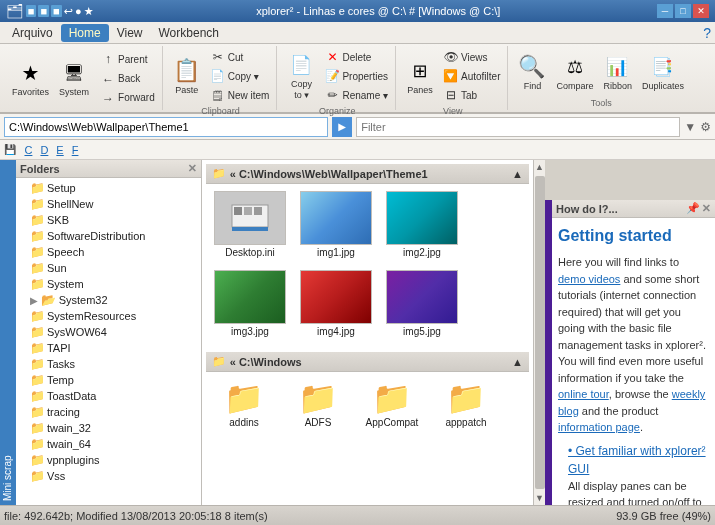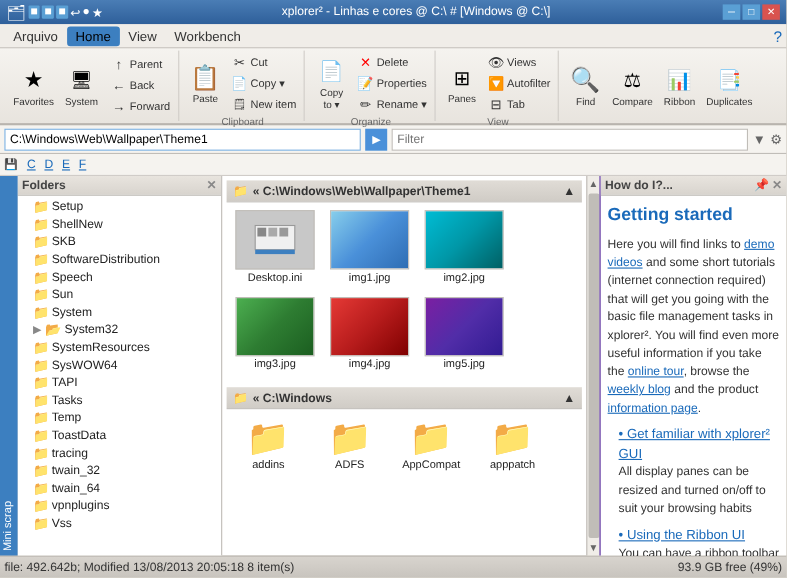--- a/index.html
+++ b/index.html
@@ -10,21 +10,21 @@
     #titlebar .title { flex: 1; text-align: center; font-size: 11px; }
     #titlebar .win-btns { display: flex; gap: 2px; }
     .win-btn { width: 16px; height: 14px; border: none; cursor: pointer; font-size: 9px; display: flex; align-items: center; justify-content: center; color: white; }
     .win-btn.minimize { background: #5a9fd4; }
     .win-btn.maximize { background: #5a9fd4; }
     .win-btn.close { background: #d9534f; }
 
     
     #menubar { background: #f0ede8; height: 22px; display: flex; align-items: center; padding: 0 4px; border-bottom: 1px solid #c0bdb8; }
     .menu-item { padding: 2px 8px; cursor: pointer; font-size: 12px; color: #333; border-radius: 3px; }
-    .menu-item:hover, .menu-item.active { background: #3c7fc0; color: #000000; }
+    .menu-item:hover, .menu-item.active { background: #3c7fc0; color: #fef9c3; }
 
     
     #ribbon { background: linear-gradient(to bottom, #f5f3ef, #e8e4de); border-bottom: 2px solid #b8b4ae; }
     #ribbon-content { display: flex; padding: 2px 4px; height: 68px; align-items: stretch; gap: 2px; }
     .ribbon-group { display: flex; flex-direction: column; border-right: 1px solid #d0ccc8; padding: 2px 4px; min-width: 60px; }
     .ribbon-group-label { font-size: 9px; color: #666; text-align: center; margin-top: auto; padding-top: 2px; }
     .ribbon-btns { display: flex; gap: 2px; flex: 1; align-items: center; }
     .rbtn-large { display: flex; flex-direction: column; align-items: center; cursor: pointer; padding: 2px 4px; border-radius: 3px; min-width: 36px; }
     .rbtn-large .icon-lg { width: 28px; height: 28px; display: flex; align-items: center; justify-content: center; font-size: 20px; }
     .rbtn-large .label { font-size: 9px; color: #333; text-align: center; line-height: 1.2; }
@@ -62,21 +62,21 @@
     .thumb-grid { display: flex; flex-wrap: wrap; gap: 6px; margin-bottom: 8px; }
     .thumb-item { display: flex; flex-direction: column; align-items: center; cursor: pointer; padding: 3px; border-radius: 2px; width: 80px; }
     .thumb-img { width: 72px; height: 54px; border: 1px solid #c0bdb8; overflow: hidden; display: flex; align-items: center; justify-content: center; font-size: 10px; color: #666; }
     .thumb-label { font-size: 10px; color: #222; text-align: center; margin-top: 2px; }
     .folder-grid { display: flex; flex-wrap: wrap; gap: 6px; }
     .folder-item { display: flex; flex-direction: column; align-items: center; cursor: pointer; padding: 3px; border-radius: 2px; width: 68px; }
     .folder-icon-lg { font-size: 32px; color: #f0c040; }
     .folder-label { font-size: 10px; color: #222; text-align: center; }
 
     
-    #helppane { width: 170px; background: white; border-left: 1px solid #4c1d95; display: flex; flex-direction: column; overflow: hidden; }
+    #helppane { width: 170px; background: white; border-left: 7px solid #4c1d95; display: flex; flex-direction: column; overflow: hidden; margin-top: 40px; }
     .help-header { background: linear-gradient(to bottom, #e8e4de, #d8d4ce); height: 18px; display: flex; align-items: center; padding: 0 4px; font-size: 11px; font-weight: bold; color: #444; border-bottom: 1px solid #c0bdb8; }
     .help-body { flex: 1; overflow-y: auto; padding: 6px 6px; font-size: 11px; color: #333; line-height: 1.5; }
     .help-title { font-size: 16px; font-weight: bold; color: #1a6aba; margin-bottom: 6px; }
     .help-link { color: #1a6aba; text-decoration: underline; cursor: pointer; }
     .help-bullet { margin-left: 10px; margin-top: 6px; }
     .help-bullet-title { color: #1a6aba; text-decoration: underline; cursor: pointer; font-size: 12px; }
 
     
     #statusbar { background: linear-gradient(to bottom, #d8d4ce, #c8c4be); height: 20px; display: flex; align-items: center; padding: 0 4px; font-size: 11px; color: #333; border-top: 1px solid #b8b4ae; }
     #statusbar .status-left { flex: 1; }
@@ -239,20 +239,21 @@
         </div>
         <div class="rbtn-large">
           <div class="icon-lg" style="font-size:18px;">📊</div>
           <div class="label">Ribbon</div>
         </div>
         <div class="rbtn-large">
           <div class="icon-lg" style="font-size:18px;">📑</div>
           <div class="label">Duplicates</div>
         </div>
       </div>
+      <div class="ribbon-group-label">Tools</div>
     </div>
   </div>
 </div>
 
 <div id="addressbar">
   <input type="text" style="flex: 1 1 0%; height: 20px; border: 1px solid rgb(122, 176, 224); padding: 1px 4px; font-size: 11px;" value="C:\Windows\Web\Wallpaper\Theme1">
   <button class="addr-btn" style="background:#4a90d9;">▶</button>
   <input type="text" style="width: 120px; height: 20px; border: 1px solid rgb(192, 189, 184); padding: 1px 4px; font-size: 11px;" placeholder="Filter">
   <span style="font-size:12px;color:#666;">▼</span>
   <span style="font-size:12px;color:#666;">⚙</span>

